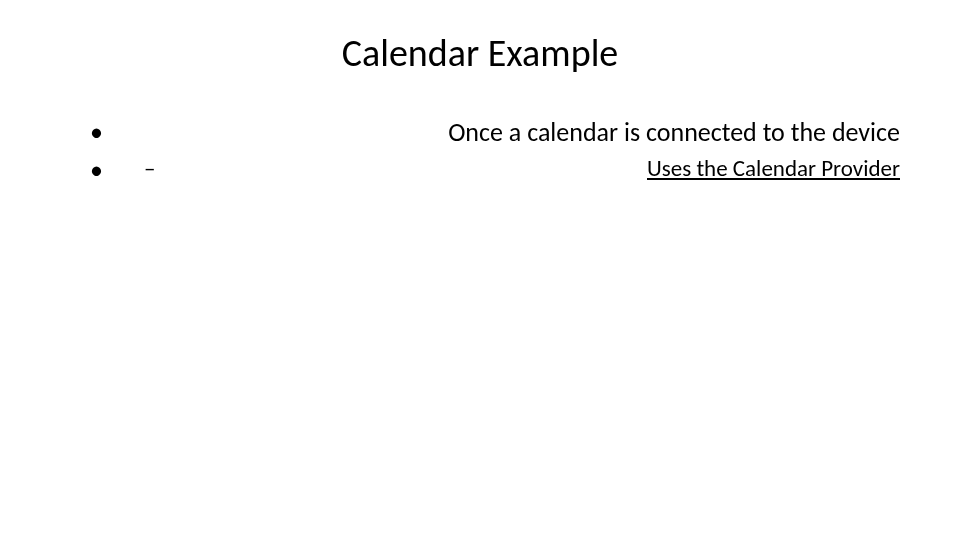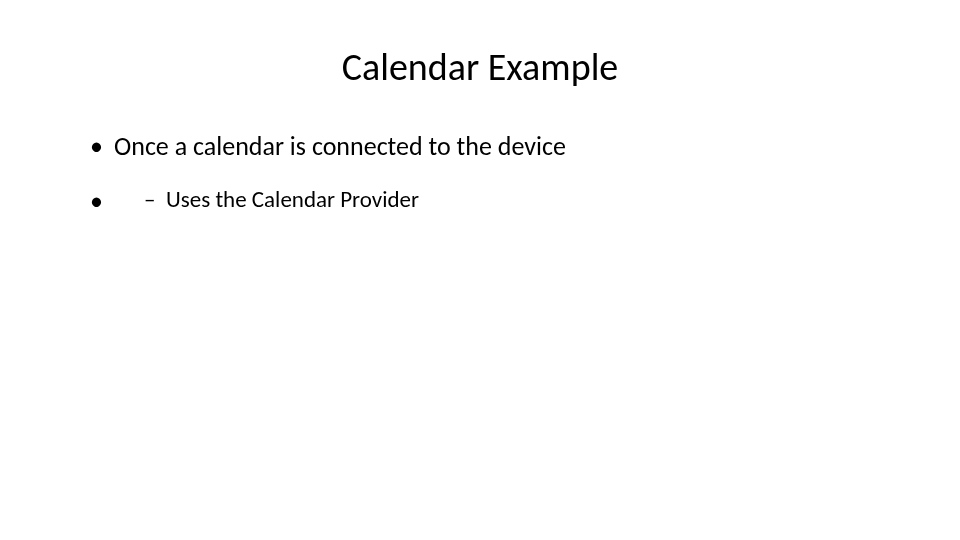--- a/index.html
+++ b/index.html
@@ -13,45 +13,47 @@
       background: #ffffff;
       font-family: Calibri, "Segoe UI", Arial, sans-serif;
       color: #000000;
       padding: 30px 60px;
     }
     .title {
       text-align: center;
       font-size: 38px;
       font-weight: 400;
       margin-bottom: 40px;
-      margin-top: 14px;
+      margin-top: 0;
     }
     ul.level1 {
       list-style: none;
       padding-left: 30px;
+      text-align: right;
     }
     ul.level1 > li {
       font-size: 26px;
       line-height: 1.25;
       margin-bottom: 4px;
       position: relative;
       padding-left: 24px;
     }
     ul.level1 > li::before {
       content: "•";
       position: absolute;
       left: 0;
       top: 0;
       font-size: 26px;
     }
     ul.level2 {
       list-style: none;
       padding-left: 30px;
-      margin-top: 22px;
+      margin-top: 5px;
       margin-bottom: 6px;
+      text-decoration: underline;
     }
     ul.level2 > li {
       font-size: 23px;
       line-height: 1.3;
       position: relative;
       padding-left: 22px;
     }
     ul.level2 > li::before {
       content: "–";
       position: absolute;

